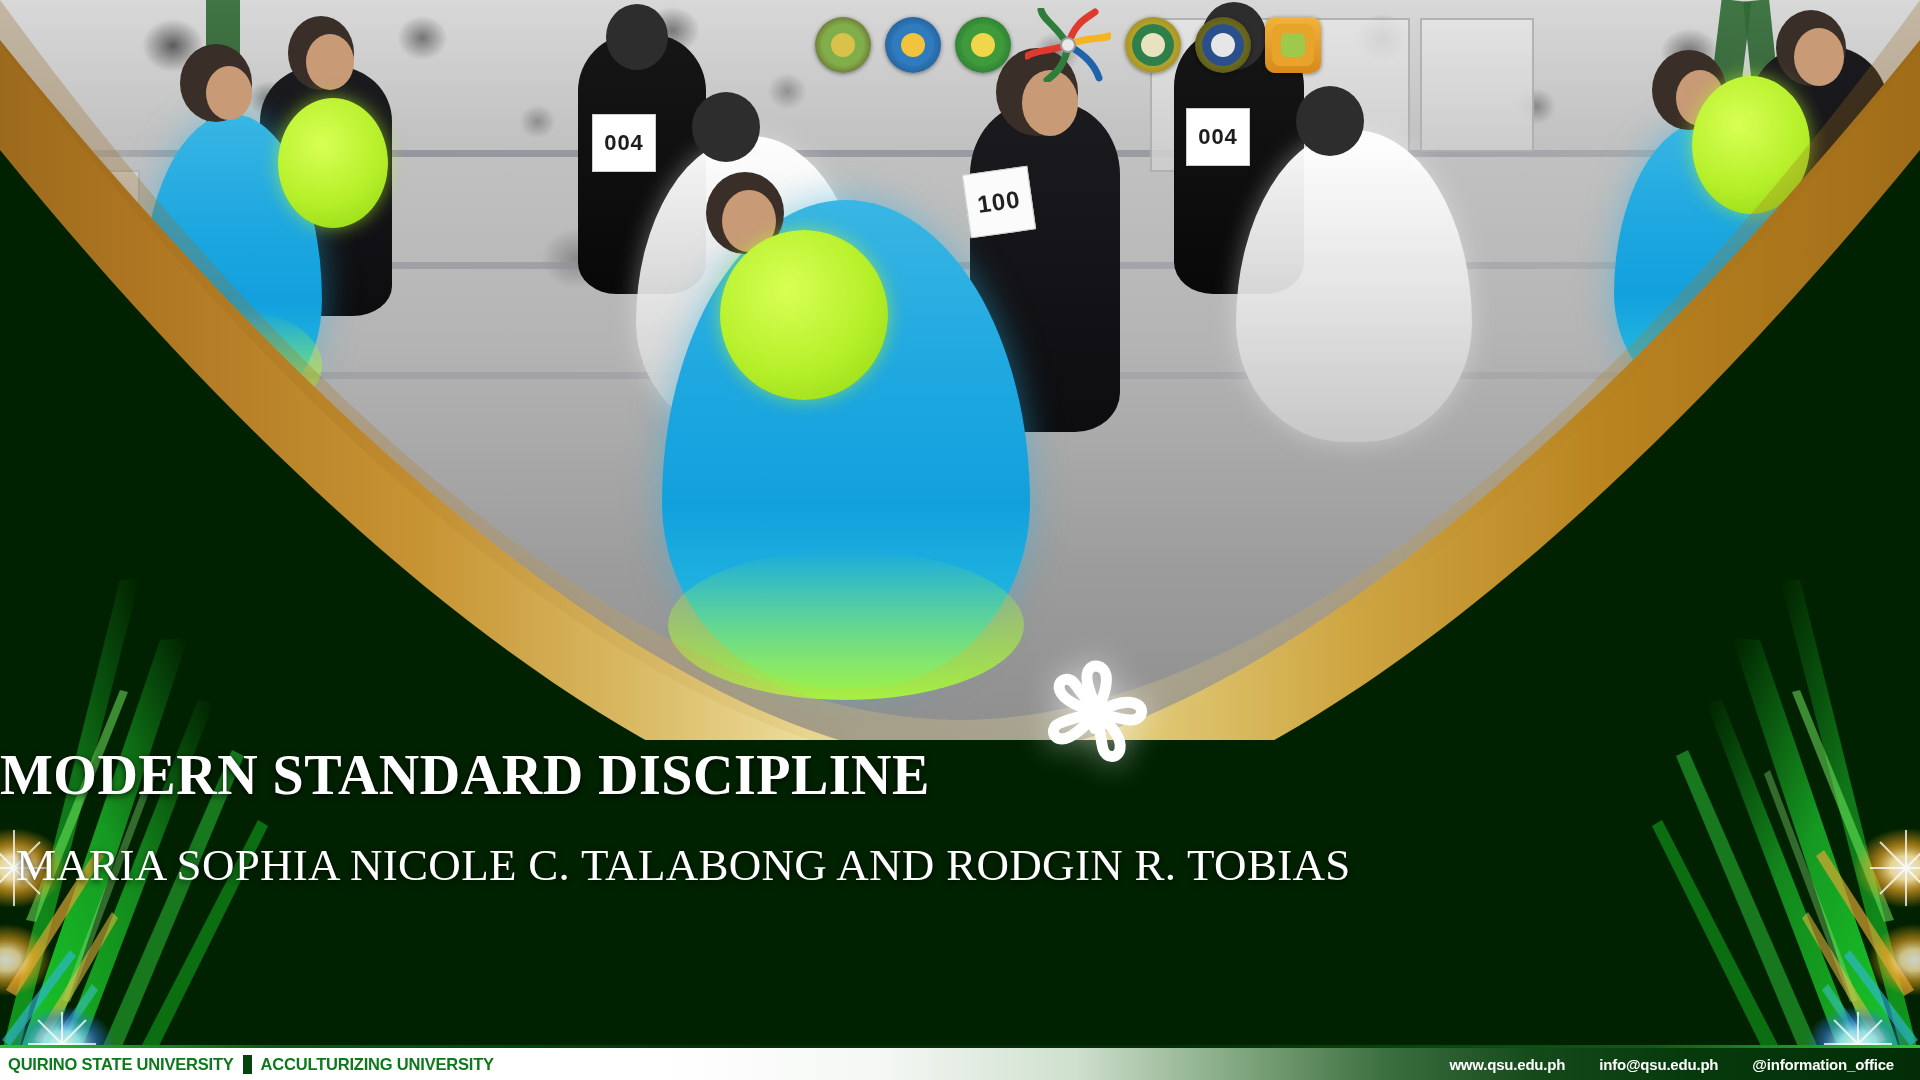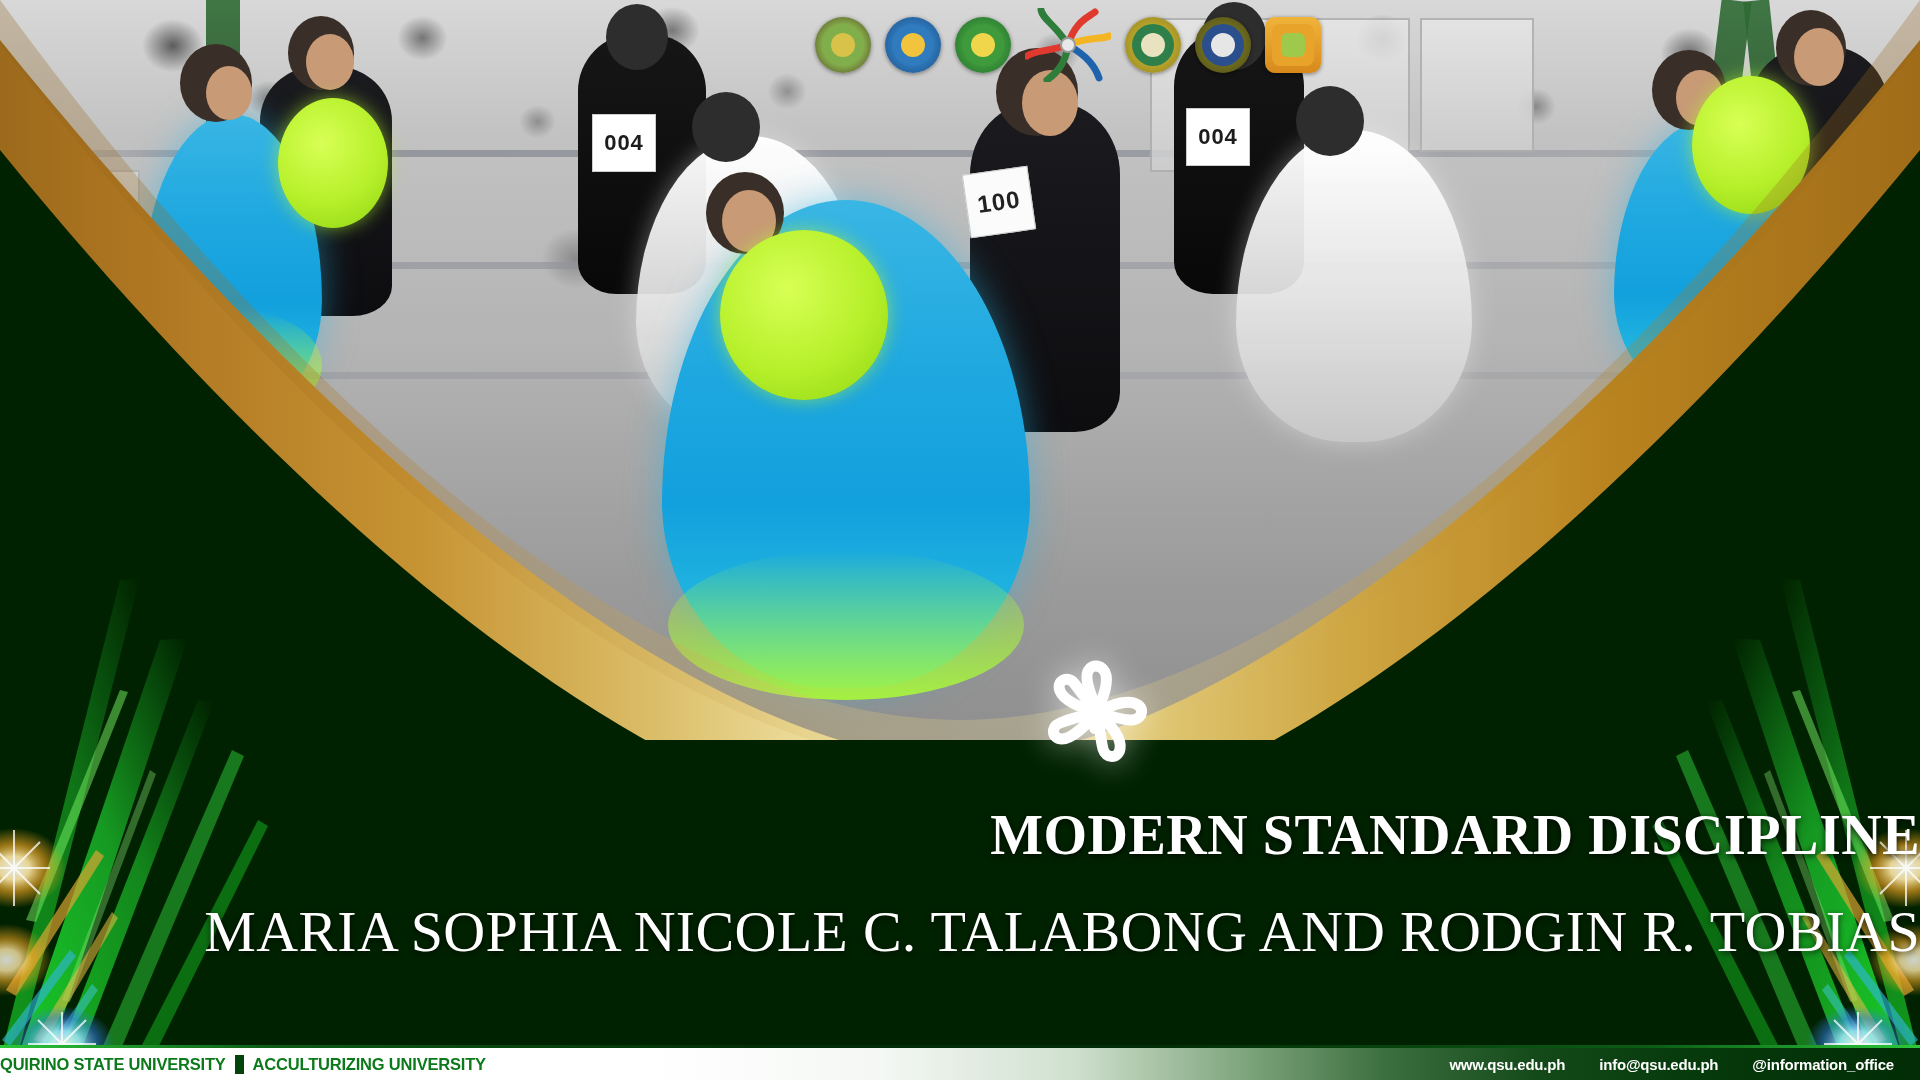--- a/index.html
+++ b/index.html
@@ -158,40 +158,40 @@
 
   
   .brush { position: absolute; bottom: 0; z-index: 6; pointer-events: none; }
   .brush.left { left: 0; width: 330px; height: 560px; }
   .brush.right { right: 0; width: 330px; height: 560px; transform: scaleX(-1); }
 
   
   .text-block {
     position: absolute;
     left: 0; right: 0;
-    top: 807px;
-    text-align: right;
+    top: 747px;
+    text-align: left;
     z-index: 20;
     color: #ffffff;
   }
   .title {
     font-family: "Liberation Serif", serif;
     font-weight: bold;
     font-size: 56px;
     letter-spacing: .5px;
     line-height: 1;
     margin: 0;
     text-shadow: 0 2px 6px rgba(0,0,0,.8);
   }
   .names {
     font-family: "Liberation Serif", serif;
-    font-size: 58px;
+    font-size: 45px;
     font-weight: normal;
     letter-spacing: .3px;
-    margin: 40px 0 0 0;
+    margin: 40px 0 0 16px;
     line-height: 1;
     text-shadow: 0 2px 6px rgba(0,0,0,.7);
   }
   .coaches {
     font-family: "Liberation Serif", serif;
     font-size: 42px;
     font-weight: normal;
     letter-spacing: .3px;
     margin: 58px 0 0 0;
     line-height: 1;
@@ -217,20 +217,21 @@
       #cfe0ce 56%, #86ab84 64%, #3d7040 72%,
       #14491a 80%, #063a0c 88%, #022d06 100%);
     z-index: 30;
     display: flex;
     align-items: center;
   }
   .footer-left {
     display: flex;
     align-items: center;
     gap: 9px;
+    padding-left: 8px;
     font-family: "Liberation Sans", sans-serif;
     font-weight: bold;
     font-size: 16.5px;
     letter-spacing: -0.2px;
     color: #0c7a1b;
     white-space: nowrap;
   }
   .footer-sep {
     display: inline-block;
     width: 9px; height: 19px;

